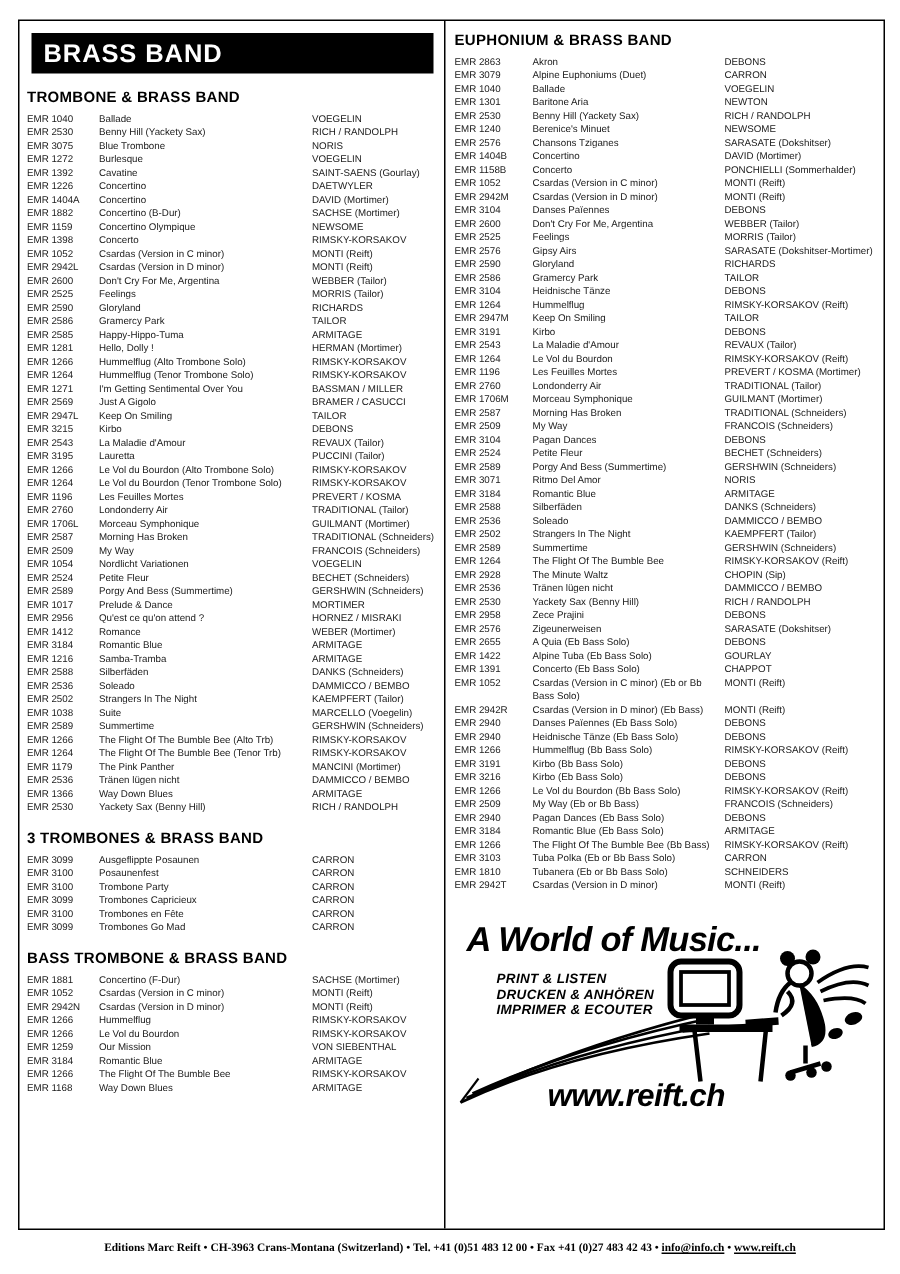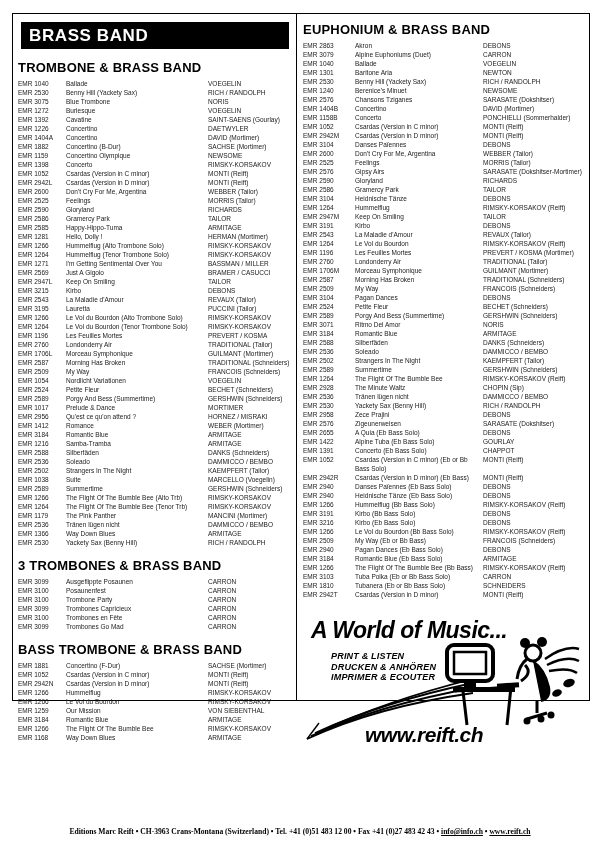--- a/index.html
+++ b/index.html
@@ -2,34 +2,34 @@
 <html><head>
 <meta charset="utf-8">
 <style>
   * { margin:0; padding:0; box-sizing:border-box; }
   body {
     width:600px; height:849px; background:#ffffff; position:relative;
     font-family:"Liberation Sans", sans-serif; color:#111;
     -webkit-font-smoothing:antialiased;
   }
   .content-box {
-    position:absolute; left:12px; top:13px; width:578px; height:688px;
+    position:absolute; left:12px; top:13px; width:578px; height:807px;
     border:1.5px solid #000; display:flex;
   }
   .col { height:100%; }
   .col-left { width:284px; padding:0 4px 0 5px; }
   .col-right { width:294px; border-left:1.5px solid #000; padding:0 6px 0 6px;
     display:flex; flex-direction:column; }
   .banner {
     margin:8px 3px 0 3px; height:27px; background:#000; color:#fff;
     font-weight:bold; font-size:17px; letter-spacing:0.6px;
     display:flex; align-items:center; padding-left:8px;
   }
   .section-title {
-    font-size:13px; font-weight:bold; letter-spacing:0.2px;
+    font-size:10px; font-weight:bold; letter-spacing:0.2px;
     margin:11px 0 4px 0; color:#000;
   }
   .col-right .section-title:first-of-type { margin-top:8px; }
   .row {
     display:grid; font-size:6.5px; line-height:9px; align-items:start;
   }
   .col-left .row  { grid-template-columns:48px 142px auto; }
   .col-right .row { grid-template-columns:52px 128px auto; }
   .col-left .composer { white-space:nowrap; }
   .code, .title, .composer { color:#1a1a1a; }

